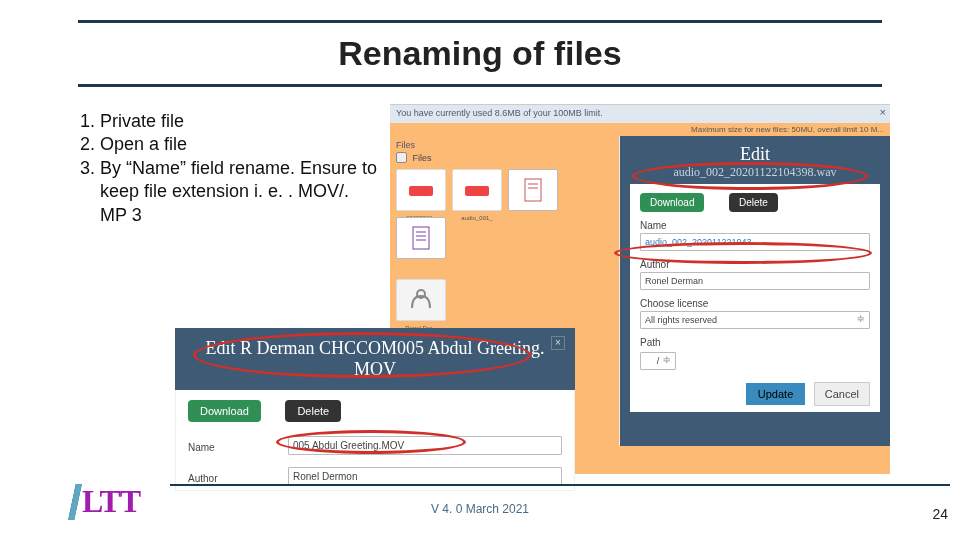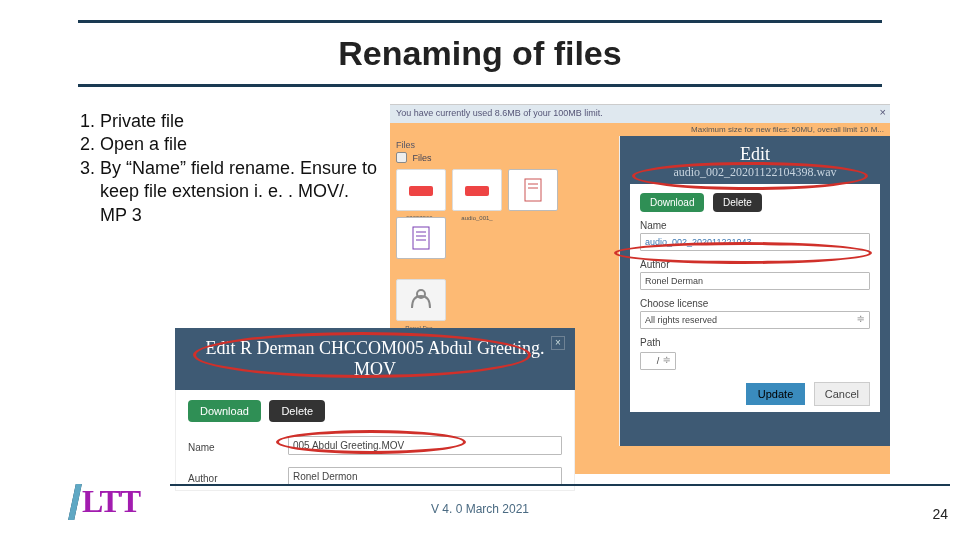--- a/index.html
+++ b/index.html
@@ -103,21 +103,21 @@
   }
   .edit-col .efile {
     color:#c7d4df; font-size:12px; text-align:center; font-family:"Times New Roman",serif;
     margin-bottom:4px; position:relative;
   }
   .form-body { background:#fff; padding:8px 10px 10px; }
   .dl-row .btn {
     display:inline-block; font-size:10px; padding:4px 10px; border-radius:4px; color:#fff;text-align:center;
   }
   .btn.download { background:#2f8f55; }
-  .btn.delete { background:#333; margin-left:4px; }
+  .btn.delete { background:#333; margin-left:20px; }
   .field { margin-top:8px; }
   .field label { font-size:10px; color:#444; display:block; margin-bottom:2px; }
   .field .input {
     width:100%; font-size:9px; padding:3px 4px; border:1px solid #bbb; border-radius:1px;
     color:#444; background:#fff; position:relative;
   }
   .field .input.sel::after { content:"≑"; position:absolute; right:4px; top:1px; color:#888; font-size:10px;}
   .field .input.path { width:36px; display:inline-block; text-align:center; }
   .action-row { margin-top:14px; text-align:right; }
   .btn.update { background:#3a8bbd; font-size:11px; padding:5px 12px; }

